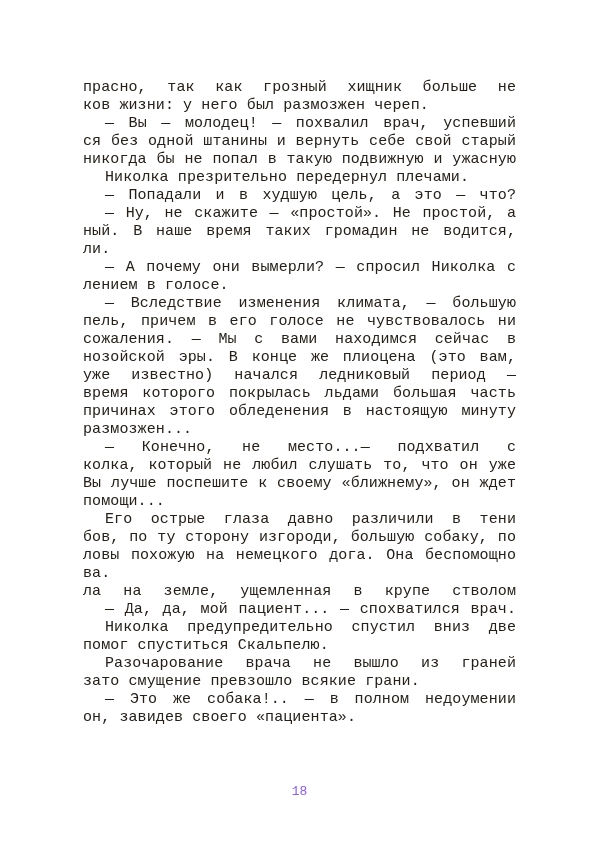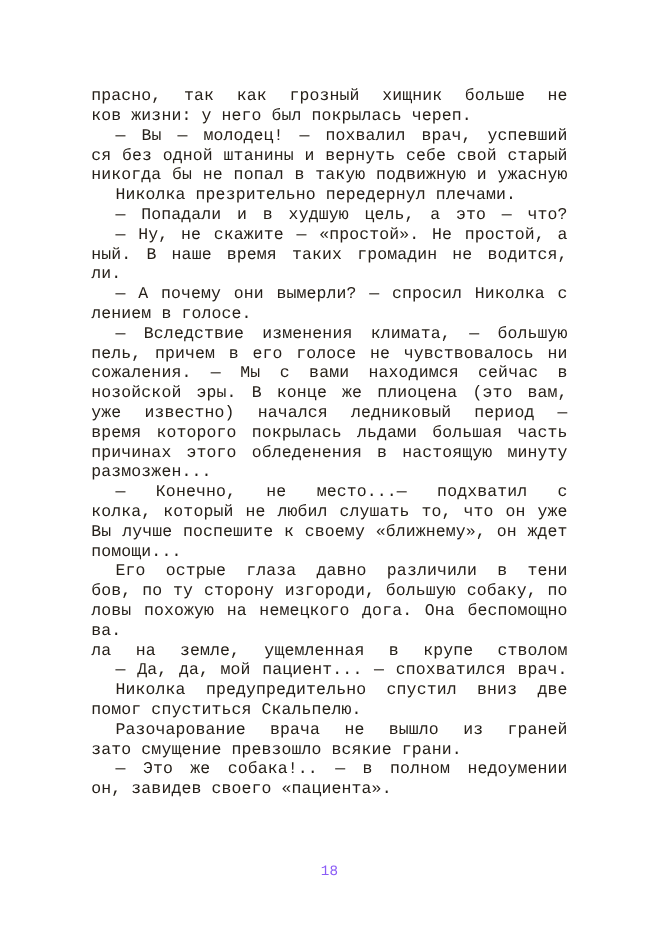--- a/index.html
+++ b/index.html
@@ -51,21 +51,21 @@
     color: #8b5cf6;
   }
 </style>
 </head>
 <body>
 
 <div class="page">
   <div class="text-block" id="text-block">
       <div class="para">
         <div class="line">прасно, так как грозный хищник больше не подавал призна-</div>
-        <div class="line last">ков жизни: у него был покрылась череп.</div>
+        <div class="line last">ков жизни: у него был размозжен череп.</div>
       </div>
       <div class="para">
         <div class="line indent">— Вы — молодец! — похвалил врач, успевший поднять-</div>
         <div class="line">ся без одной штанины и вернуть себе свой старый вид —</div>
         <div class="line last">никогда бы не попал в такую подвижную и ужасную цель...</div>
       </div>
       <div class="para">
         <div class="line indent last">Николка презрительно передернул плечами.</div>
       </div>
       <div class="para">

